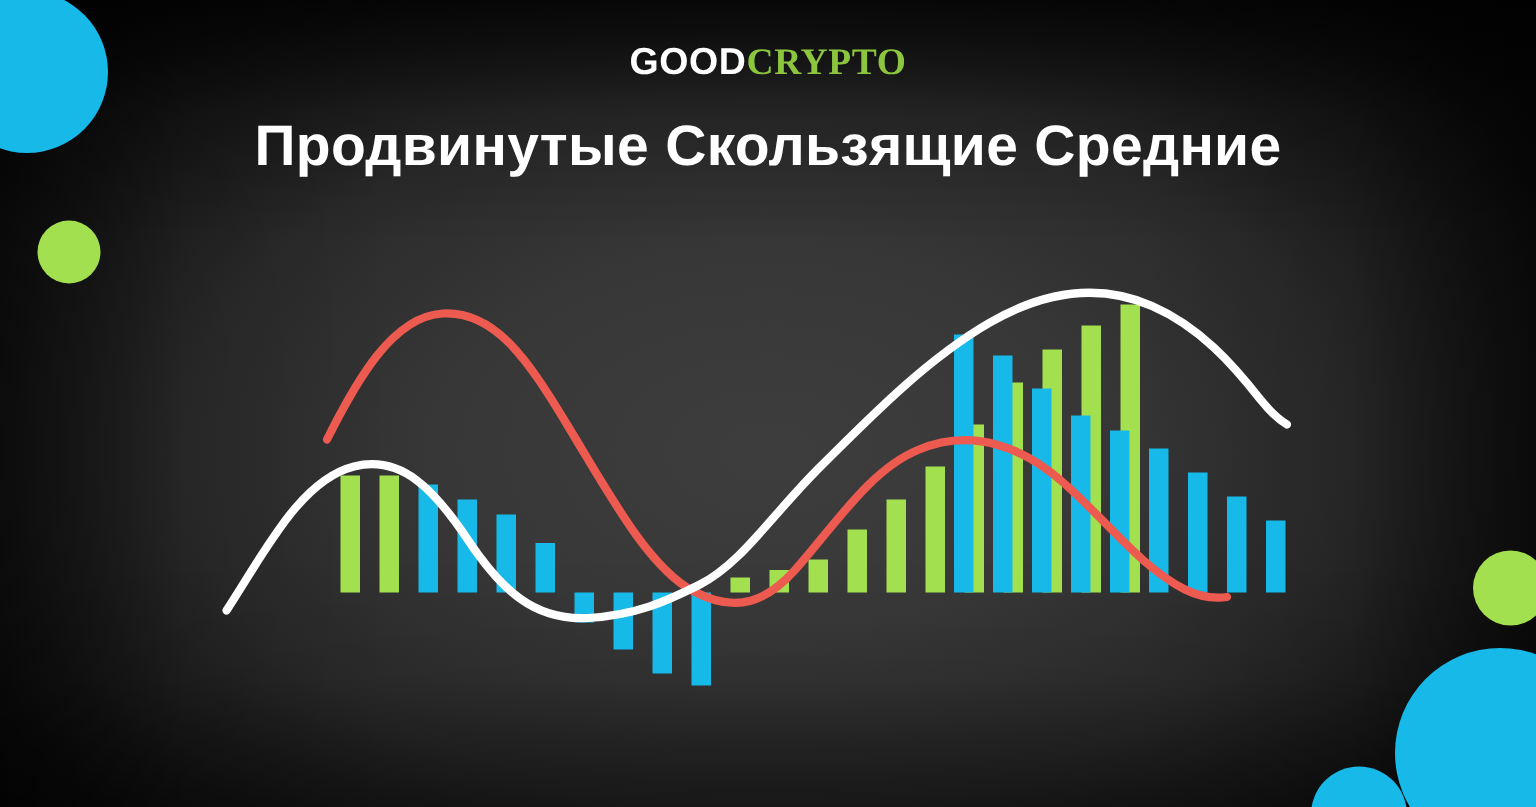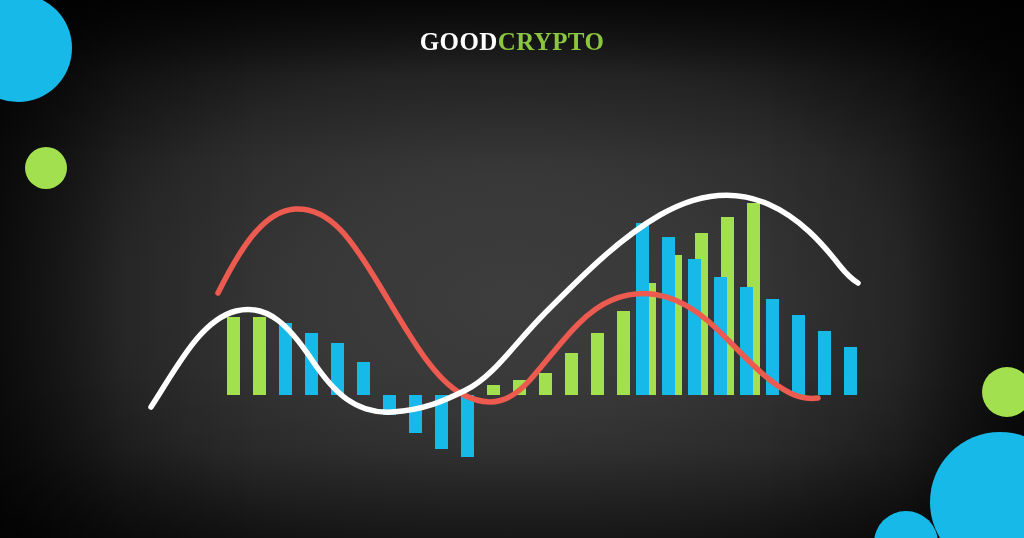--- a/index.html
+++ b/index.html
@@ -50,21 +50,21 @@
     right: 0;
     top: 29px;
     text-align: center;
     font-size: 25px;
     font-weight: bold;
     letter-spacing: 0.4px;
     line-height: 1;
     white-space: nowrap;
     z-index: 6;
   }
-  #logo .logo-good { color: #ffffff; font-family: Liberation Serif, serif; }
+  #logo .logo-good { color: #ffffff; }
   #logo .logo-crypto { color: #8cc63f; font-family: Liberation Serif, serif; }
 
   #headline {
     position: absolute;
     left: 0;
     right: 0;
     top: 77px;
     text-align: center;
     color: #ffffff;
     font-size: 38px;
@@ -148,14 +148,15 @@
                C 494,376 514,344 546,312 C 584,274 620,238 660,215
                C 700,192 736,190 768,204 C 800,218 822,243 840,266
                C 848,276 853,280 858,283" fill="none" stroke="#ffffff" stroke-width="5.5" stroke-linecap="round" stroke-linejoin="round"></path>
     </svg>
   </div>
 
   <div id="logo">
     <span class="logo-good">GOOD</span><span class="logo-crypto">CRYPTO</span>
   </div>
 
+  <div id="headline">Продвинутые Скользящие Средние</div>
 
 </div>
 
 </body></html>

